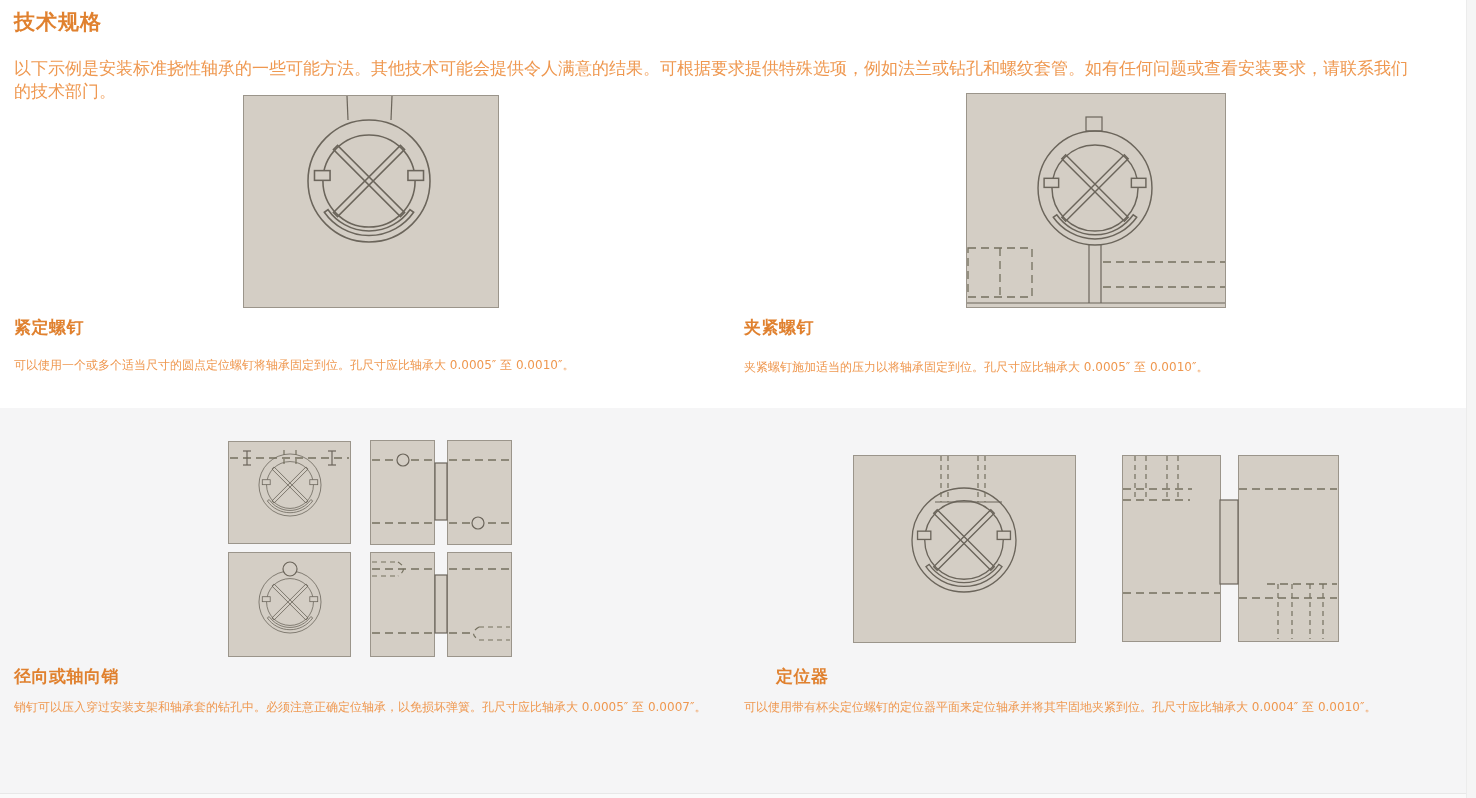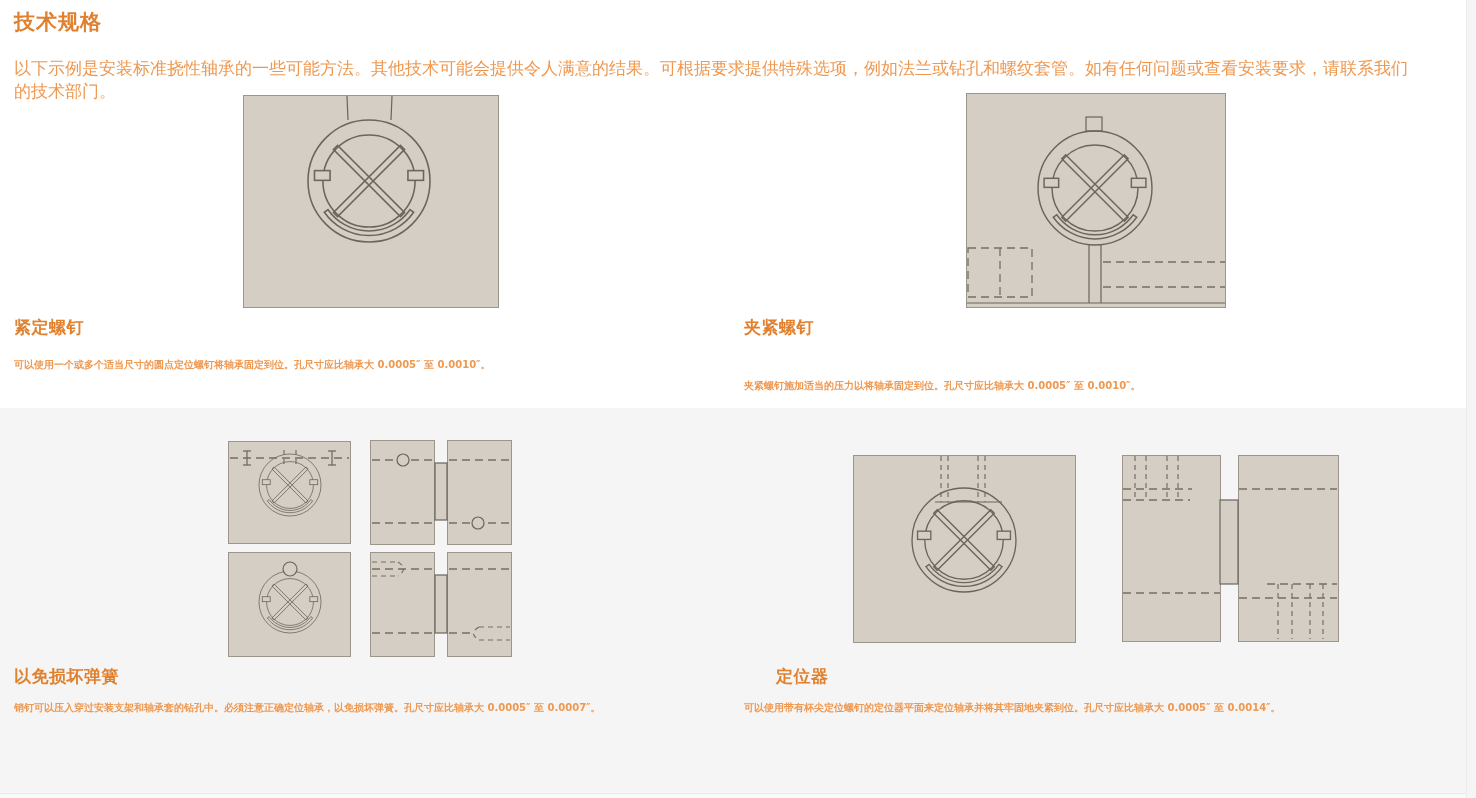--- a/index.html
+++ b/index.html
@@ -16,21 +16,21 @@
     width:1476px;height:798px;position:relative;overflow:hidden;
     background:#ffffff;
     font-family:"DejaVu Sans","Liberation Sans",sans-serif;
   }
   .lower-band{position:absolute;left:0;top:408px;width:1476px;height:385px;background:var(--section-bg);}
   .footer-strip{position:absolute;left:0;top:793px;width:1476px;height:5px;background:#fafafa;border-top:1px solid #e8e8e8;box-sizing:border-box;}
   .scroll-strip{position:absolute;top:0;right:0;width:10px;height:798px;background:#f5f5f5;border-left:1px solid #ececec;box-sizing:border-box;}
   .page-title{position:absolute;left:14px;top:8px;font-size:21px;font-weight:700;color:var(--accent-heading);letter-spacing:1px;}
   .intro{position:absolute;left:14px;top:57px;width:1400px;font-size:17px;color:var(--accent-text);}
   .sec-heading{position:absolute;font-size:17px;font-weight:bold;color:var(--accent-heading);letter-spacing:.5px;}
-  .sec-body{position:absolute;font-size:10px;color:var(--accent-text);line-height:33px;font-weight:bold;}
+  .sec-body{position:absolute;font-size:12px;color:var(--accent-text);line-height:33px;}
   svg.diag{position:absolute;overflow:visible;}
   .panel{fill:var(--diagram-fill);stroke:var(--panel-border);stroke-width:1;}
   .bln{fill:none;stroke:var(--diagram-line);stroke-width:2.4;}
   .notch{fill:var(--diagram-fill);stroke:var(--diagram-line);stroke-width:2.4;}
   .ln{fill:none;stroke:var(--diagram-line);stroke-width:1.2;}
   .lnfill{fill:var(--diagram-fill);stroke:var(--diagram-line);stroke-width:1.2;}
   .dash{fill:none;stroke:var(--dash-line);stroke-width:1.3;stroke-dasharray:8 5;}
   .dashsm{fill:none;stroke:var(--dash-line);stroke-width:1.2;stroke-dasharray:5 4;}
   .pinc{fill:var(--diagram-fill);stroke:var(--diagram-line);stroke-width:1.2;}
 </style>
@@ -72,21 +72,21 @@
   <line class="ln" x1="1" y1="210" x2="259" y2="210"></line>
   <rect class="dash" x="2" y="155" width="64" height="49"></rect>
   <line class="dash" x1="34" y1="155" x2="34" y2="204"></line>
   <line class="dash" x1="137" y1="169" x2="259" y2="169"></line>
   <line class="dash" x1="137" y1="194" x2="259" y2="194"></line>
 </svg>
 
 <div class="sec-heading" style="left:14px;top:316px">紧定螺钉</div>
 <div class="sec-heading" style="left:744px;top:316px">夹紧螺钉</div>
 <div class="sec-body" style="left:14px;top:350px;width:716px;line-height:30px">可以使用一个或多个适当尺寸的圆点定位螺钉将轴承固定到位。孔尺寸应比轴承大 0.0005″ 至 0.0010″。</div>
-<div class="sec-body" style="left:744px;top:371px;width:718px;line-height:30px">夹紧螺钉施加适当的压力以将轴承固定到位。孔尺寸应比轴承大 0.0005″ 至 0.0010″。</div>
+<div class="sec-body" style="left:744px;top:352px;width:718px;line-height:30px">夹紧螺钉施加适当的压力以将轴承固定到位。孔尺寸应比轴承大 0.0005″ 至 0.0010″。</div>
 
 <svg class="diag" style="left:228px;top:437px" width="285" height="221" viewBox="0 0 285 221">
 
   <rect class="panel" x="0.5" y="4.5" width="122" height="102"></rect>
   <use href="#bearing" transform="translate(29,15) scale(0.33)"></use>
   <line class="dash" x1="2" y1="21" x2="121" y2="21"></line>
   <line class="ln" x1="19" y1="14" x2="19" y2="28"></line>
   <line class="ln" x1="15" y1="14" x2="23" y2="14"></line>
   <line class="ln" x1="15" y1="28" x2="23" y2="28"></line>
   <line class="ln" x1="104" y1="14" x2="104" y2="28"></line>
@@ -146,19 +146,19 @@
   <line class="dash" x1="270" y1="138" x2="367" y2="138"></line>
   <line class="dash" x1="386" y1="34" x2="484" y2="34"></line>
   <line class="dash" x1="414" y1="129" x2="484" y2="129"></line>
   <line class="dash" x1="386" y1="143" x2="484" y2="143"></line>
   <line class="dashsm" x1="425" y1="129" x2="425" y2="184"></line>
   <line class="dashsm" x1="439" y1="129" x2="439" y2="184"></line>
   <line class="dashsm" x1="457" y1="129" x2="457" y2="184"></line>
   <line class="dashsm" x1="470" y1="129" x2="470" y2="184"></line>
 </svg>
 
-<div class="sec-heading" style="left:14px;top:665px">以免损坏弹簧</div>
+<div class="sec-heading" style="left:14px;top:665px">径向或轴向销</div>
 <div class="sec-heading" style="left:776px;top:665px">定位器</div>
 <div class="sec-body" style="left:14px;top:691px;width:716px">销钉可以压入穿过安装支架和轴承套的钻孔中。必须注意正确定位轴承，以免损坏弹簧。孔尺寸应比轴承大 0.0005″ 至 0.0007″。</div>
-<div class="sec-body" style="left:744px;top:691px;width:718px">可以使用带有杯尖定位螺钉的定位器平面来定位轴承并将其牢固地夹紧到位。孔尺寸应比轴承大 0.0005″ 至 0.0014″。</div>
+<div class="sec-body" style="left:744px;top:691px;width:718px">可以使用带有杯尖定位螺钉的定位器平面来定位轴承并将其牢固地夹紧到位。孔尺寸应比轴承大 0.0004″ 至 0.0010″。</div>
 
 <div class="footer-strip"></div>
 <div class="scroll-strip"></div>
 
 </body></html>

